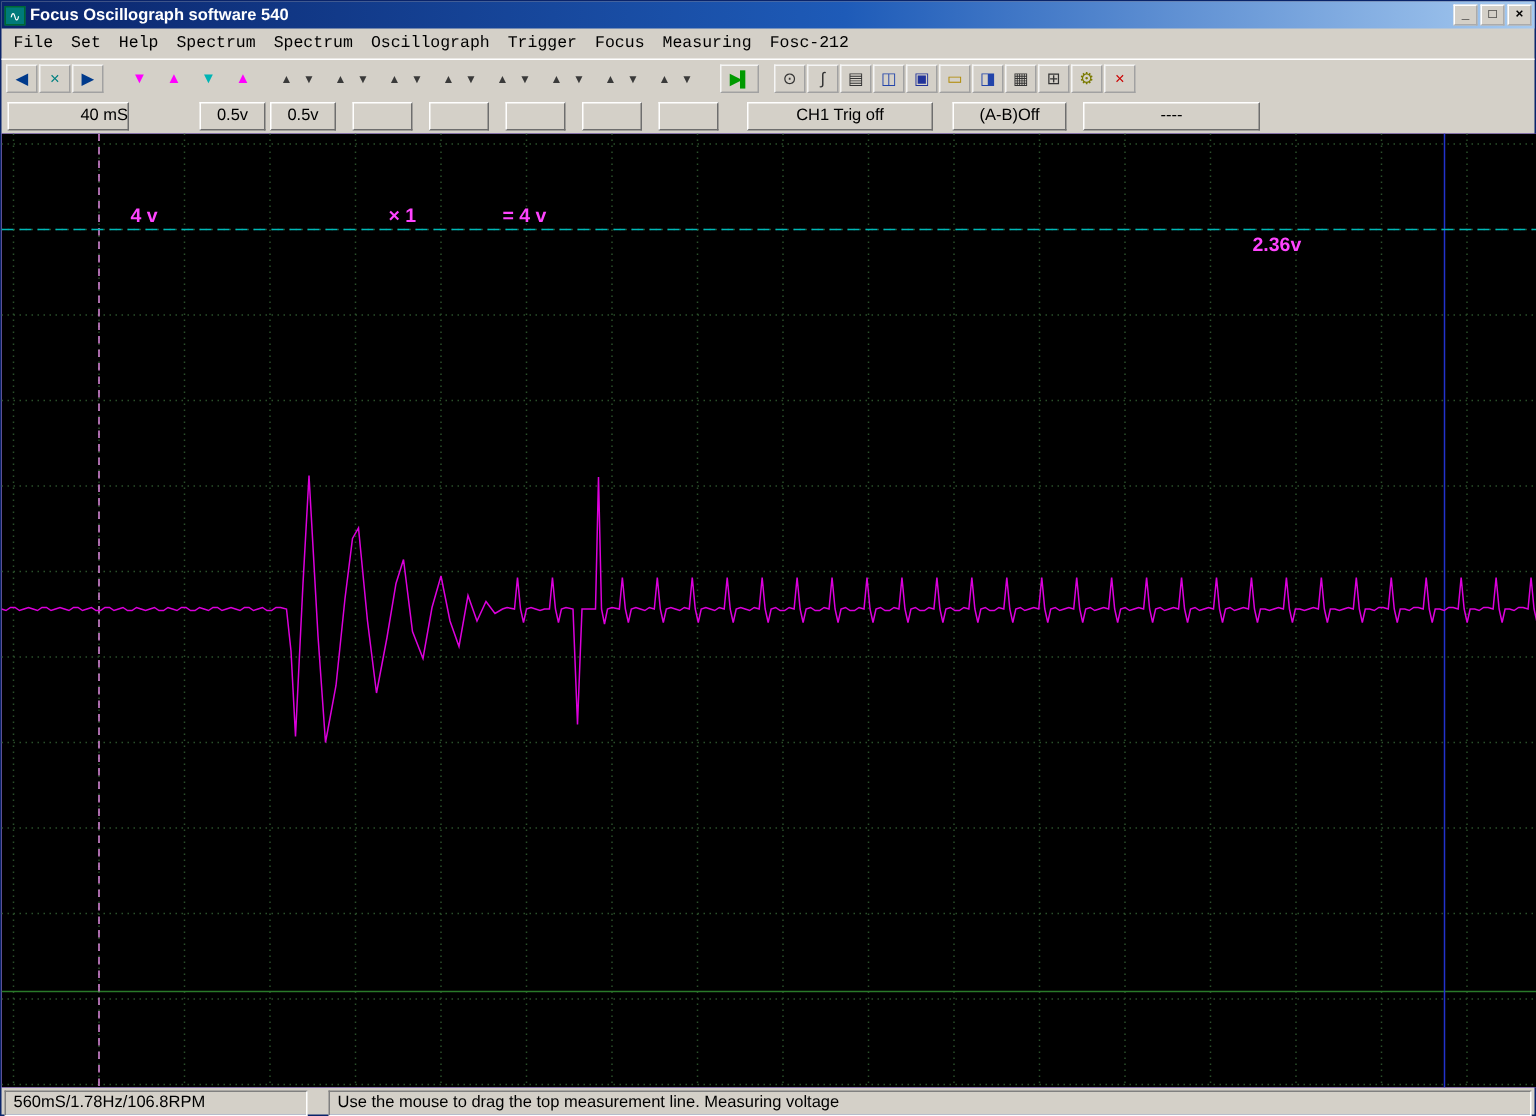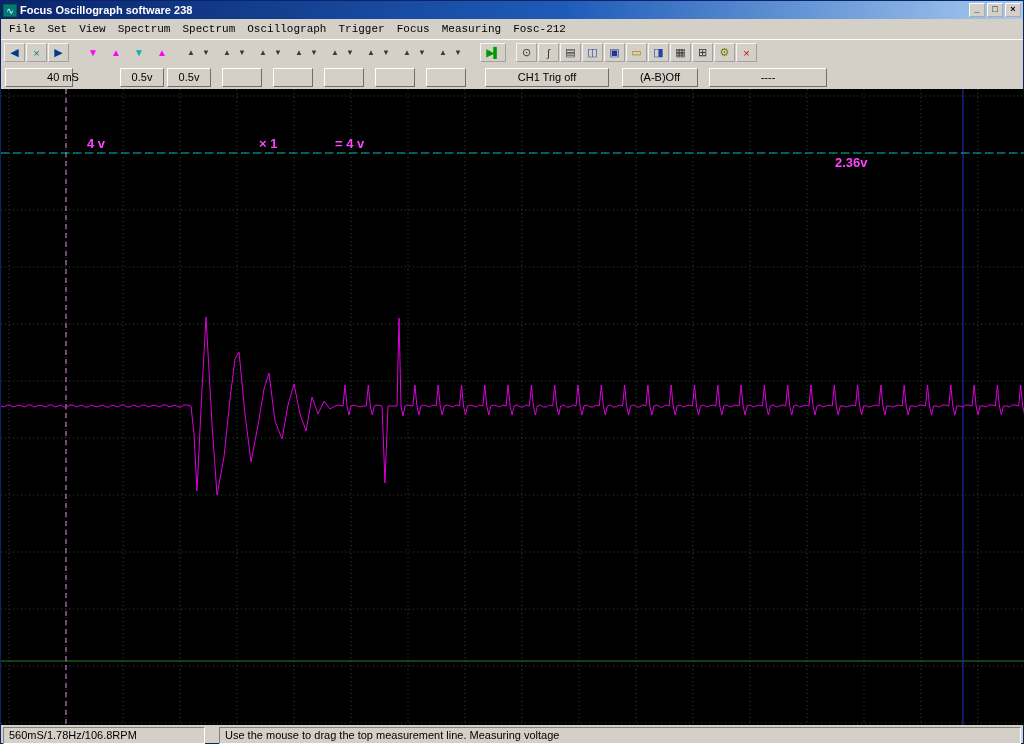--- a/index.html
+++ b/index.html
@@ -43,32 +43,32 @@
   .status-cell.left { width:202px; flex:0 0 auto; }
   .status-cell.right { flex:1;margin-left:12px; }
 </style>
 </head>
 <body>
 
 <div class="window">
 
   <div class="titlebar">
     <div class="title-icon">∿</div>
-    <div class="title-text">Focus Oscillograph software 238</div>
+    <div class="title-text">Focus Oscillograph software 540</div>
     <div class="win-buttons">
         <div class="winbtn">_</div>
         <div class="winbtn">□</div>
         <div class="winbtn">×</div>
       </div>
   </div>
 
   <div class="menubar">
       <div class="menu-item">File</div>
       <div class="menu-item">Set</div>
-      <div class="menu-item">View</div>
+      <div class="menu-item">Help</div>
       <div class="menu-item">Spectrum</div>
       <div class="menu-item">Spectrum</div>
       <div class="menu-item">Oscillograph</div>
       <div class="menu-item">Trigger</div>
       <div class="menu-item">Focus</div>
       <div class="menu-item">Measuring</div>
       <div class="menu-item">Fosc-212</div>
     </div>
 
   <div class="toolbar">
@@ -129,21 +129,21 @@
         <div class="tbtn raised" style="color: rgb(176, 138, 0);">▭</div>
         <div class="tbtn raised" style="color: rgb(34, 68, 170);">◨</div>
         <div class="tbtn raised" style="color: rgb(51, 51, 51);">▦</div>
         <div class="tbtn raised" style="color: rgb(51, 51, 51);">⊞</div>
         <div class="tbtn raised" style="color: rgb(122, 122, 0);">⚙</div>
         <div class="tbtn raised" style="color: rgb(204, 0, 0);">×</div>
       </div>
   </div>
 
   <div class="readout-row">
-      <div class="readout" style="width: 68px; padding-left: 48px;">40 mS</div>
+      <div class="readout" style="width: 81px; padding-left: 48px;">40 mS</div>
       <div class="readout" style="width: 44px; margin-left: 44px;">0.5v</div>
       <div class="readout" style="width: 44px;">0.5v</div>
       <div class="readout" style="width: 40px; margin-left: 8px;"></div>
       <div class="readout" style="width: 40px; margin-left: 8px;"></div>
       <div class="readout" style="width: 40px; margin-left: 8px;"></div>
       <div class="readout" style="width: 40px; margin-left: 8px;"></div>
       <div class="readout" style="width: 40px; margin-left: 8px;"></div>
       <div class="readout" style="width: 124px; margin-left: 16px;">CH1 Trig off</div>
       <div class="readout" style="width: 76px; margin-left: 10px;">(A-B)Off</div>
       <div class="readout" style="width: 118px; margin-left: 8px;">----</div>

